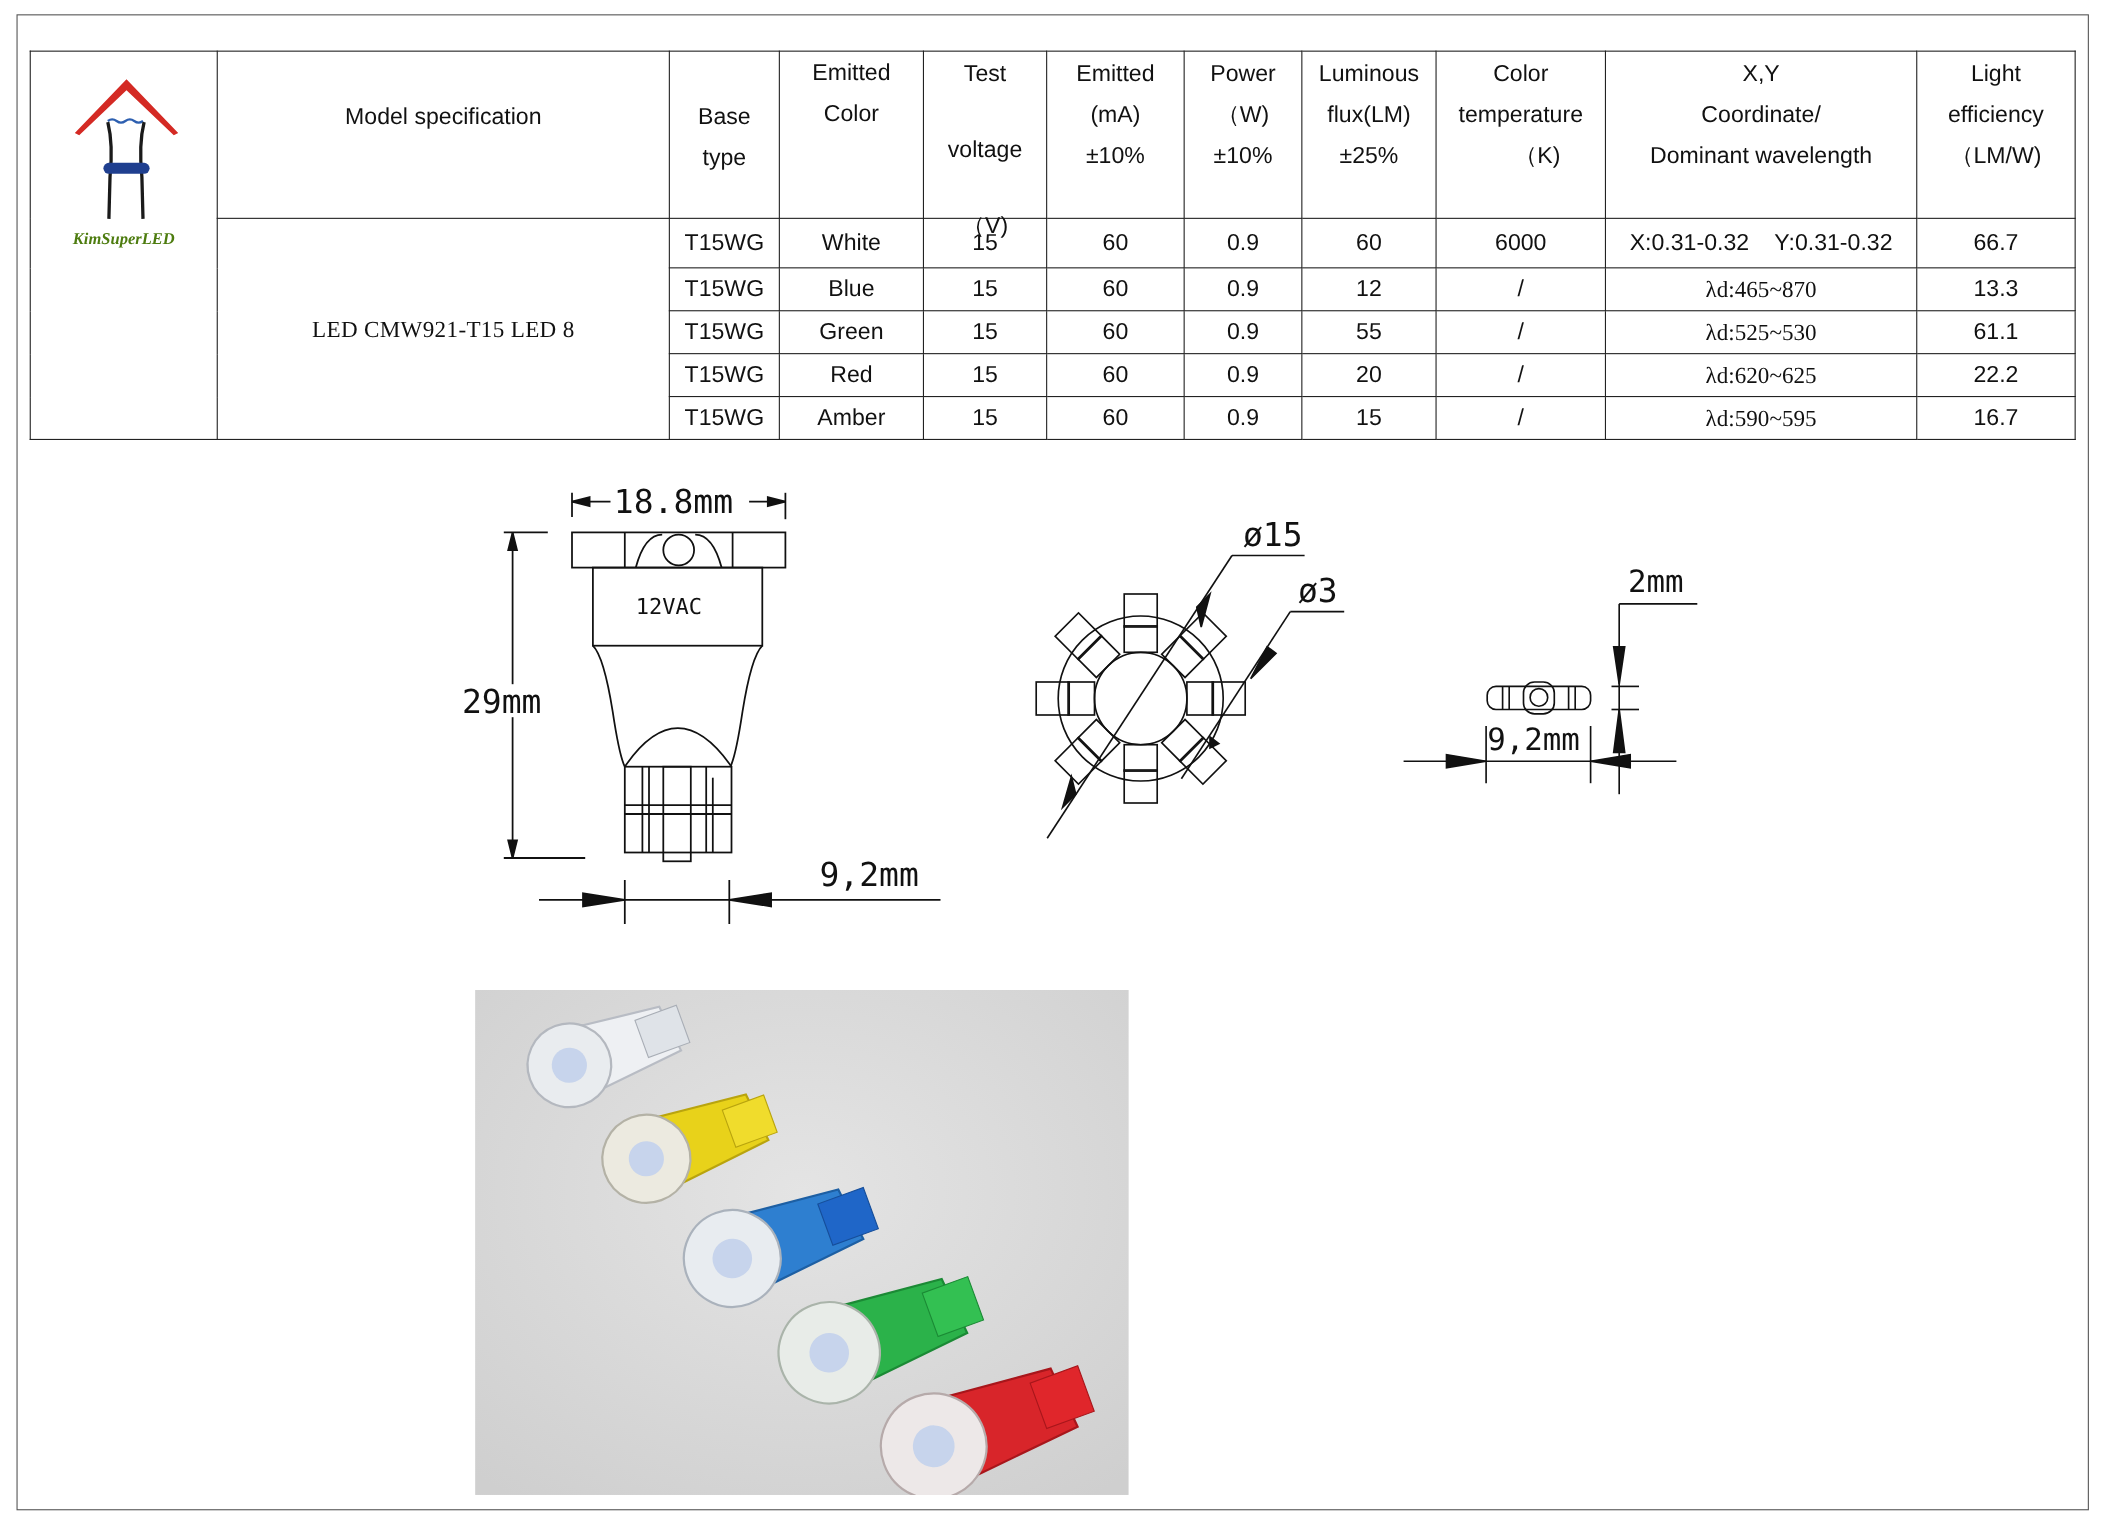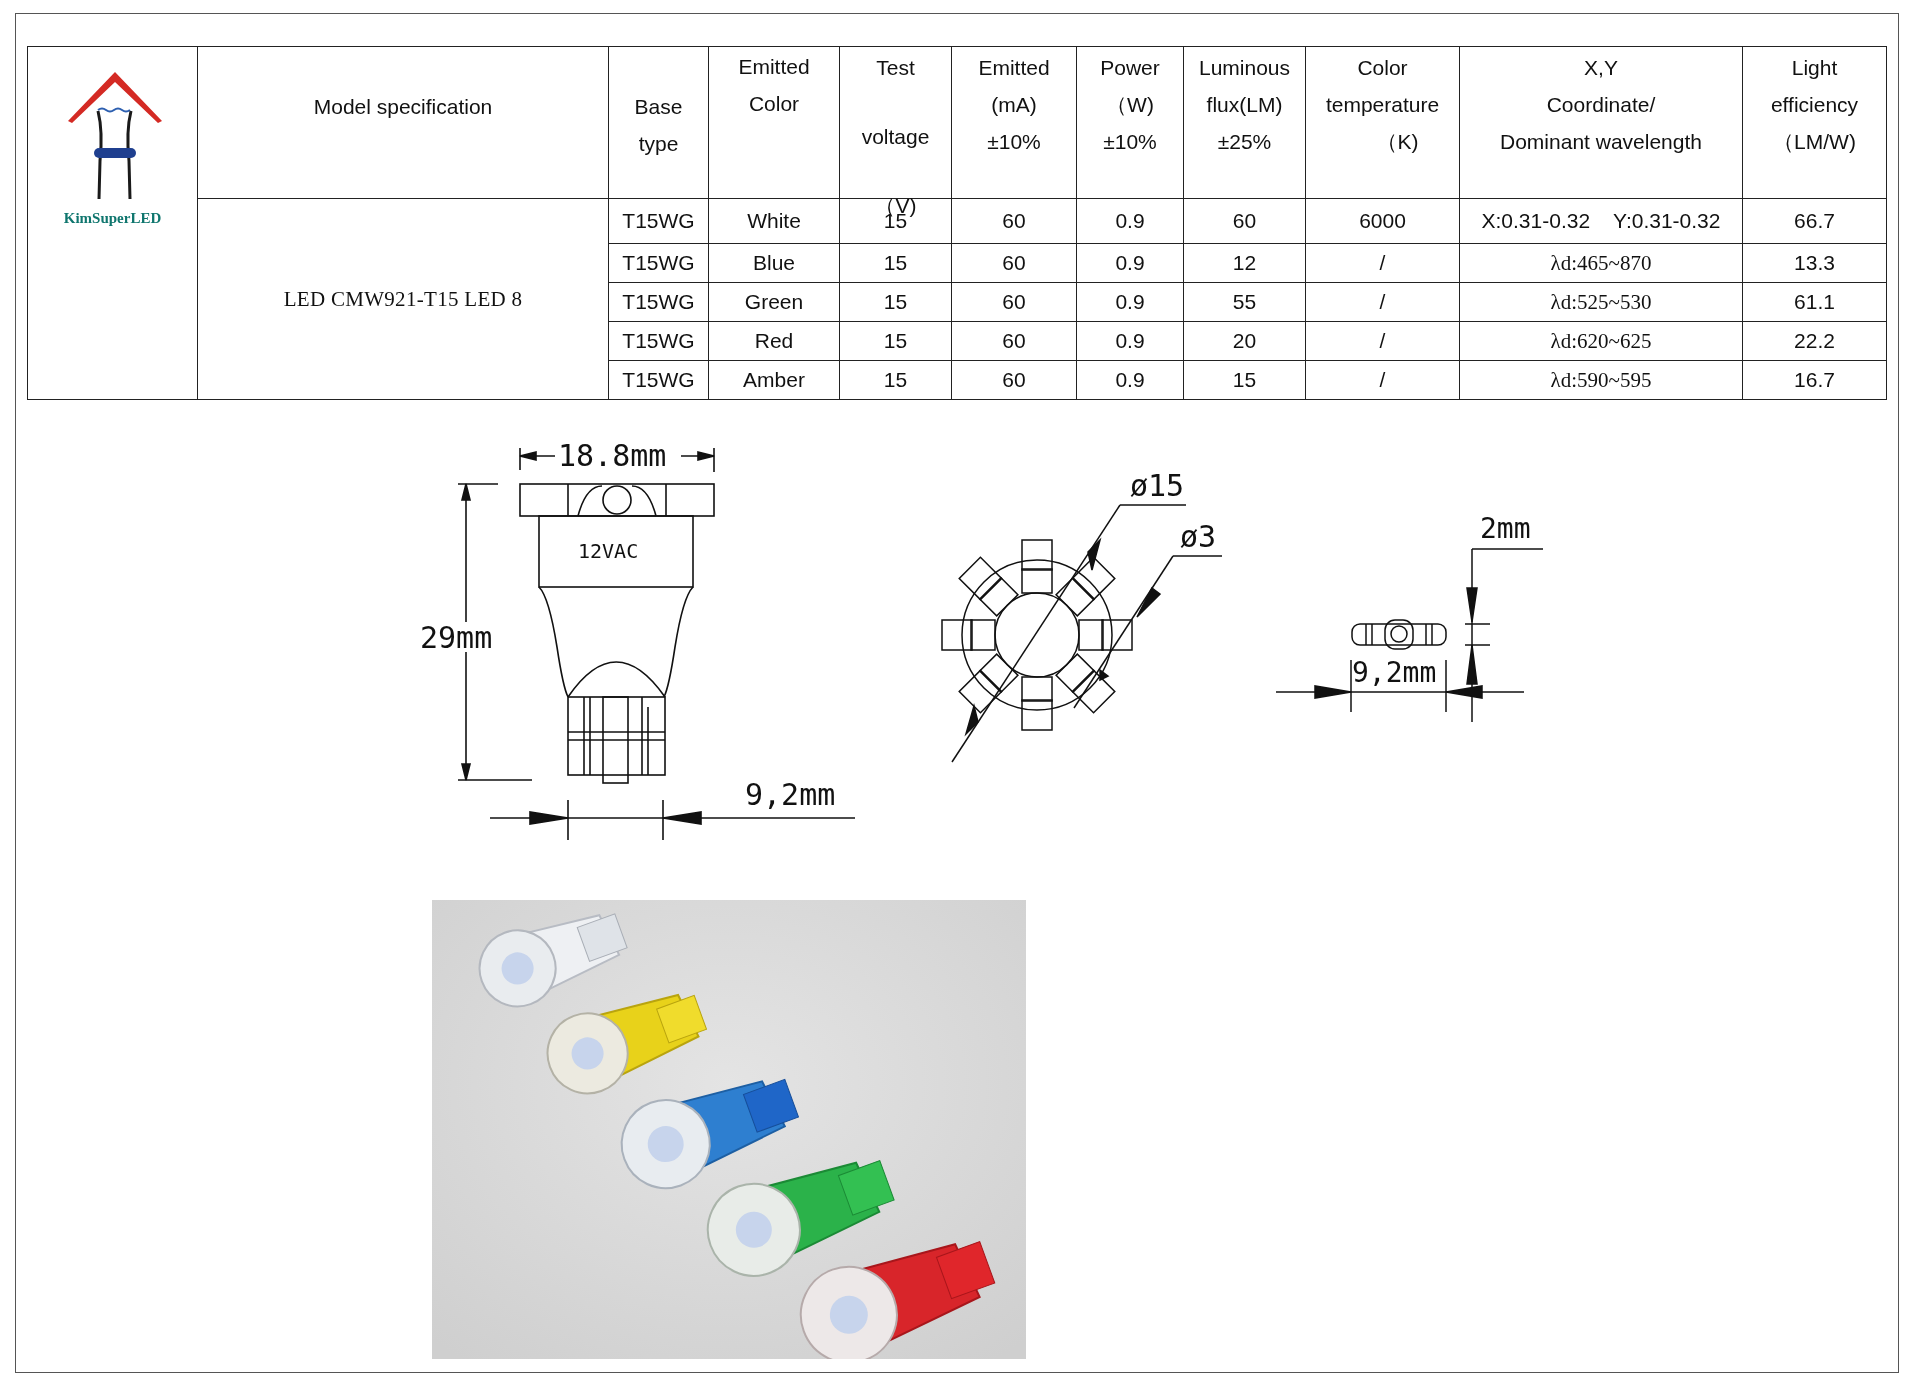--- a/index.html
+++ b/index.html
@@ -8,21 +8,21 @@
   table.spec { position: absolute; left: 27px; top: 46px; width: 1859px; border-collapse: collapse; table-layout: fixed; }
   table.spec td { border: 1.5px solid #222; text-align: center; vertical-align: middle; padding: 0; font-size: 21px; line-height: 37px; color: #111; }
   table.spec tr.hdr td { height: 149px; }
   table.spec tr.row td { height: 38px; line-height: 24px; }
   table.spec tr.row.first td { height: 44px; }
   .hdr-lines { display: flex; flex-direction: column; justify-content: center; }
   .hdr-top { justify-content: flex-start; padding-top: 2px; }
   .serif { font-family: "Liberation Serif", serif; }
   .model-name { font-family: "Liberation Serif", serif; font-size: 29px; letter-spacing: 0.3px; }
   .logo-cell { position: relative; }
-  .logo-text { position: absolute; left: 0; right: 0; top: 162px; text-align: center; font-family: "Liberation Serif", serif; font-weight: bold; font-size: 15px; color: #0f766e; line-height: 18px; }
+  .logo-text { position: absolute; left: 0; right: 0; top: 162px; text-align: center; font-family: "Liberation Serif", serif; font-style: italic; font-weight: bold; font-size: 15px; color: #4d7c0f; line-height: 18px; }
   .logo-svg { position: absolute; left: 30px; top: 14px; }
   .drawing { position: absolute; }
   .dim-text { font-family: "DejaVu Sans Mono", monospace; fill: #111; }
   .photo { position: absolute; left: 432px; top: 900px; width: 594px; height: 459px; background: #d9d9d9; overflow: hidden; }
 </style>
 </head>
 <body>
 
 <div class="page-border"></div>
 

